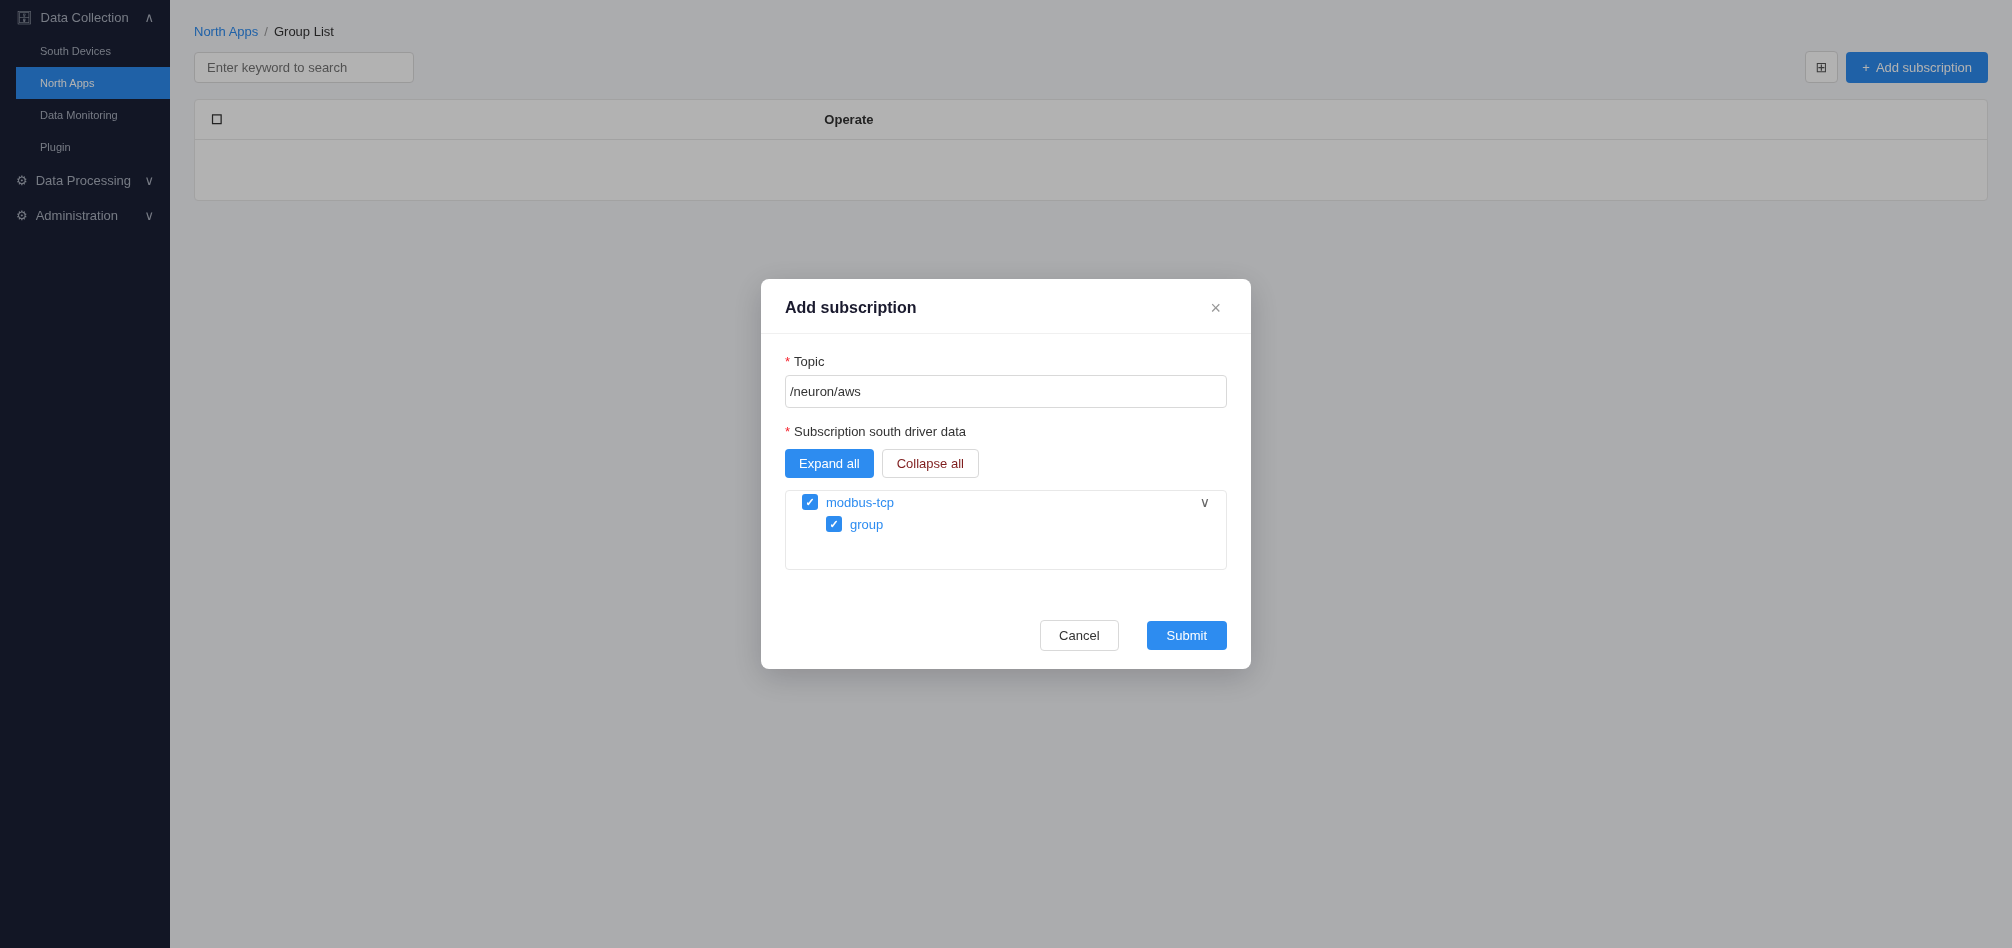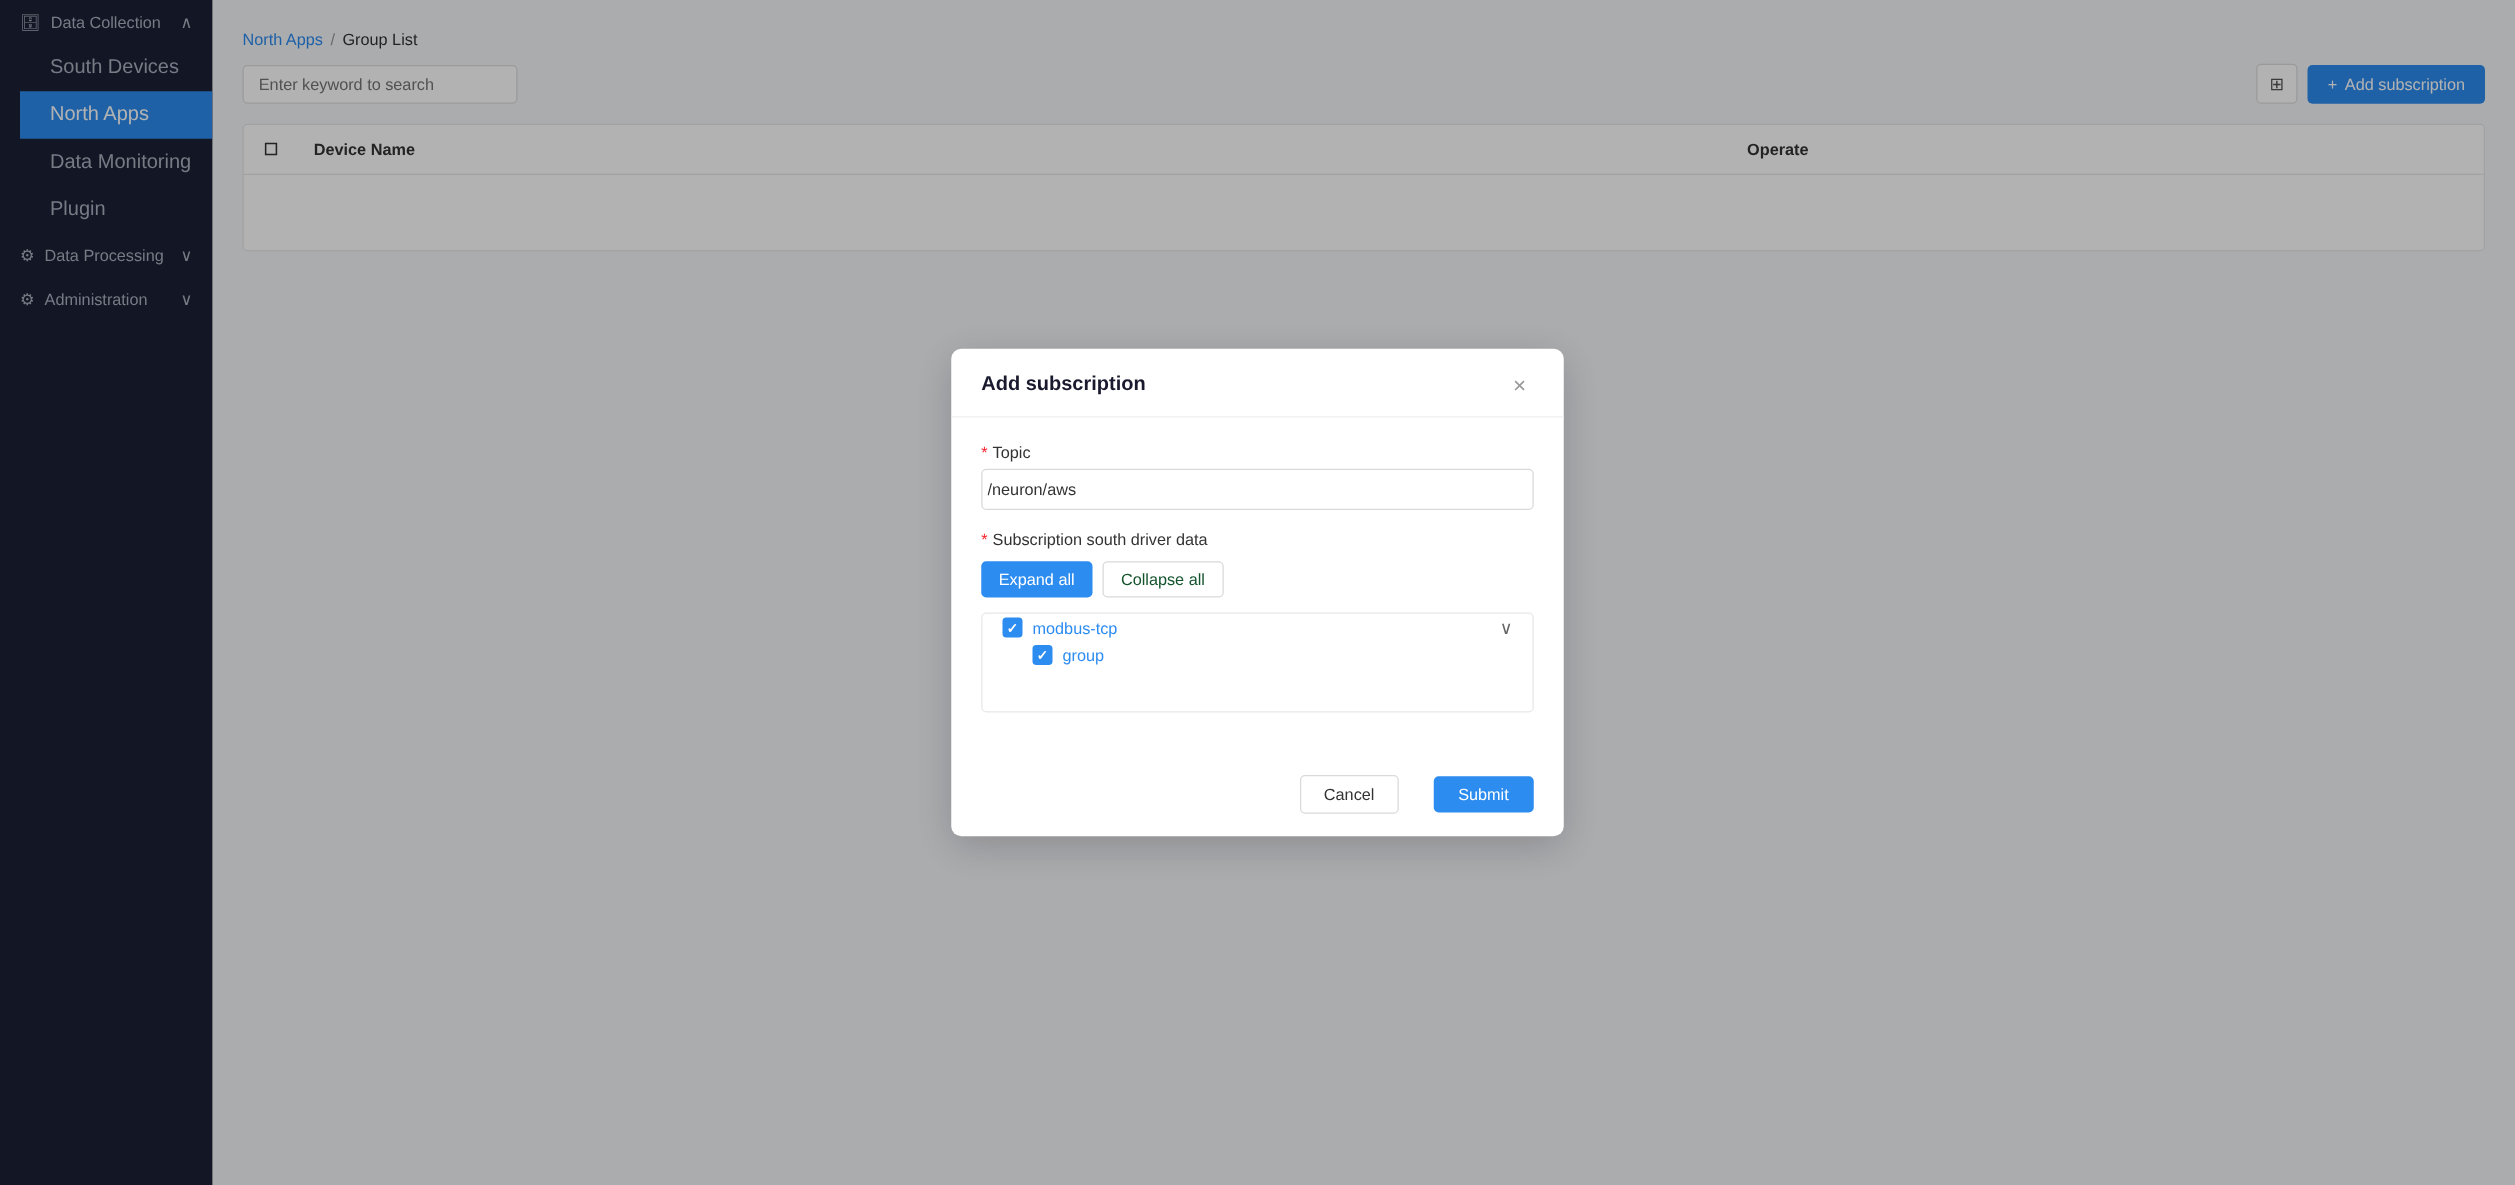--- a/index.html
+++ b/index.html
@@ -37,21 +37,21 @@
       display: flex;
       align-items: center;
       justify-content: space-between;
       padding: 10px 16px;
       cursor: pointer;
       color: #aab0be;
       font-size: 13px;
     }
     .sidebar-group-header .left { display: flex; align-items: center; gap: 8px; }
     .sidebar-sub { padding-left: 16px; }
-    .sidebar-sub .sidebar-item { padding-left: 24px; font-size: 16px; }
+    .sidebar-sub .sidebar-item { padding-left: 24px; font-size: 11px; }
 
     
     .main-content {
       flex: 1;
       display: flex;
       flex-direction: column;
       overflow: hidden;
       position: relative;
     }
     .page-area {
@@ -213,21 +213,21 @@
       background: #2d8cf0;
       color: #fff;
       border: none;
       padding: 6px 14px;
       border-radius: 4px;
       font-size: 13px;
       cursor: pointer;
     }
     .btn-collapse {
       background: #fff;
-      color: #14532d;
+      color: #7f1d1d;
       border: 1px solid #d9d9d9;
       padding: 6px 14px;
       border-radius: 4px;
       font-size: 13px;
       cursor: pointer;
     }
     .tree-container {
       border: 1px solid #e8e8e8;
       border-radius: 4px;
       padding: 3px 16px;
@@ -369,21 +369,20 @@
         <button class="icon-btn">⊞</button>
         <button class="btn-add">
           <span>+</span>
           <span>Add subscription</span>
         </button>
       </div>
     </div>
     <div class="table-area">
       <div class="table-header">
         <span>☐</span>
-        <span>Device Name</span>
         <span></span>
         <span>Operate</span>
       </div>
       <div class="table-body"></div>
     </div>
   </div>
 </div>
 
 <div class="overlay">
   <div class="modal">

